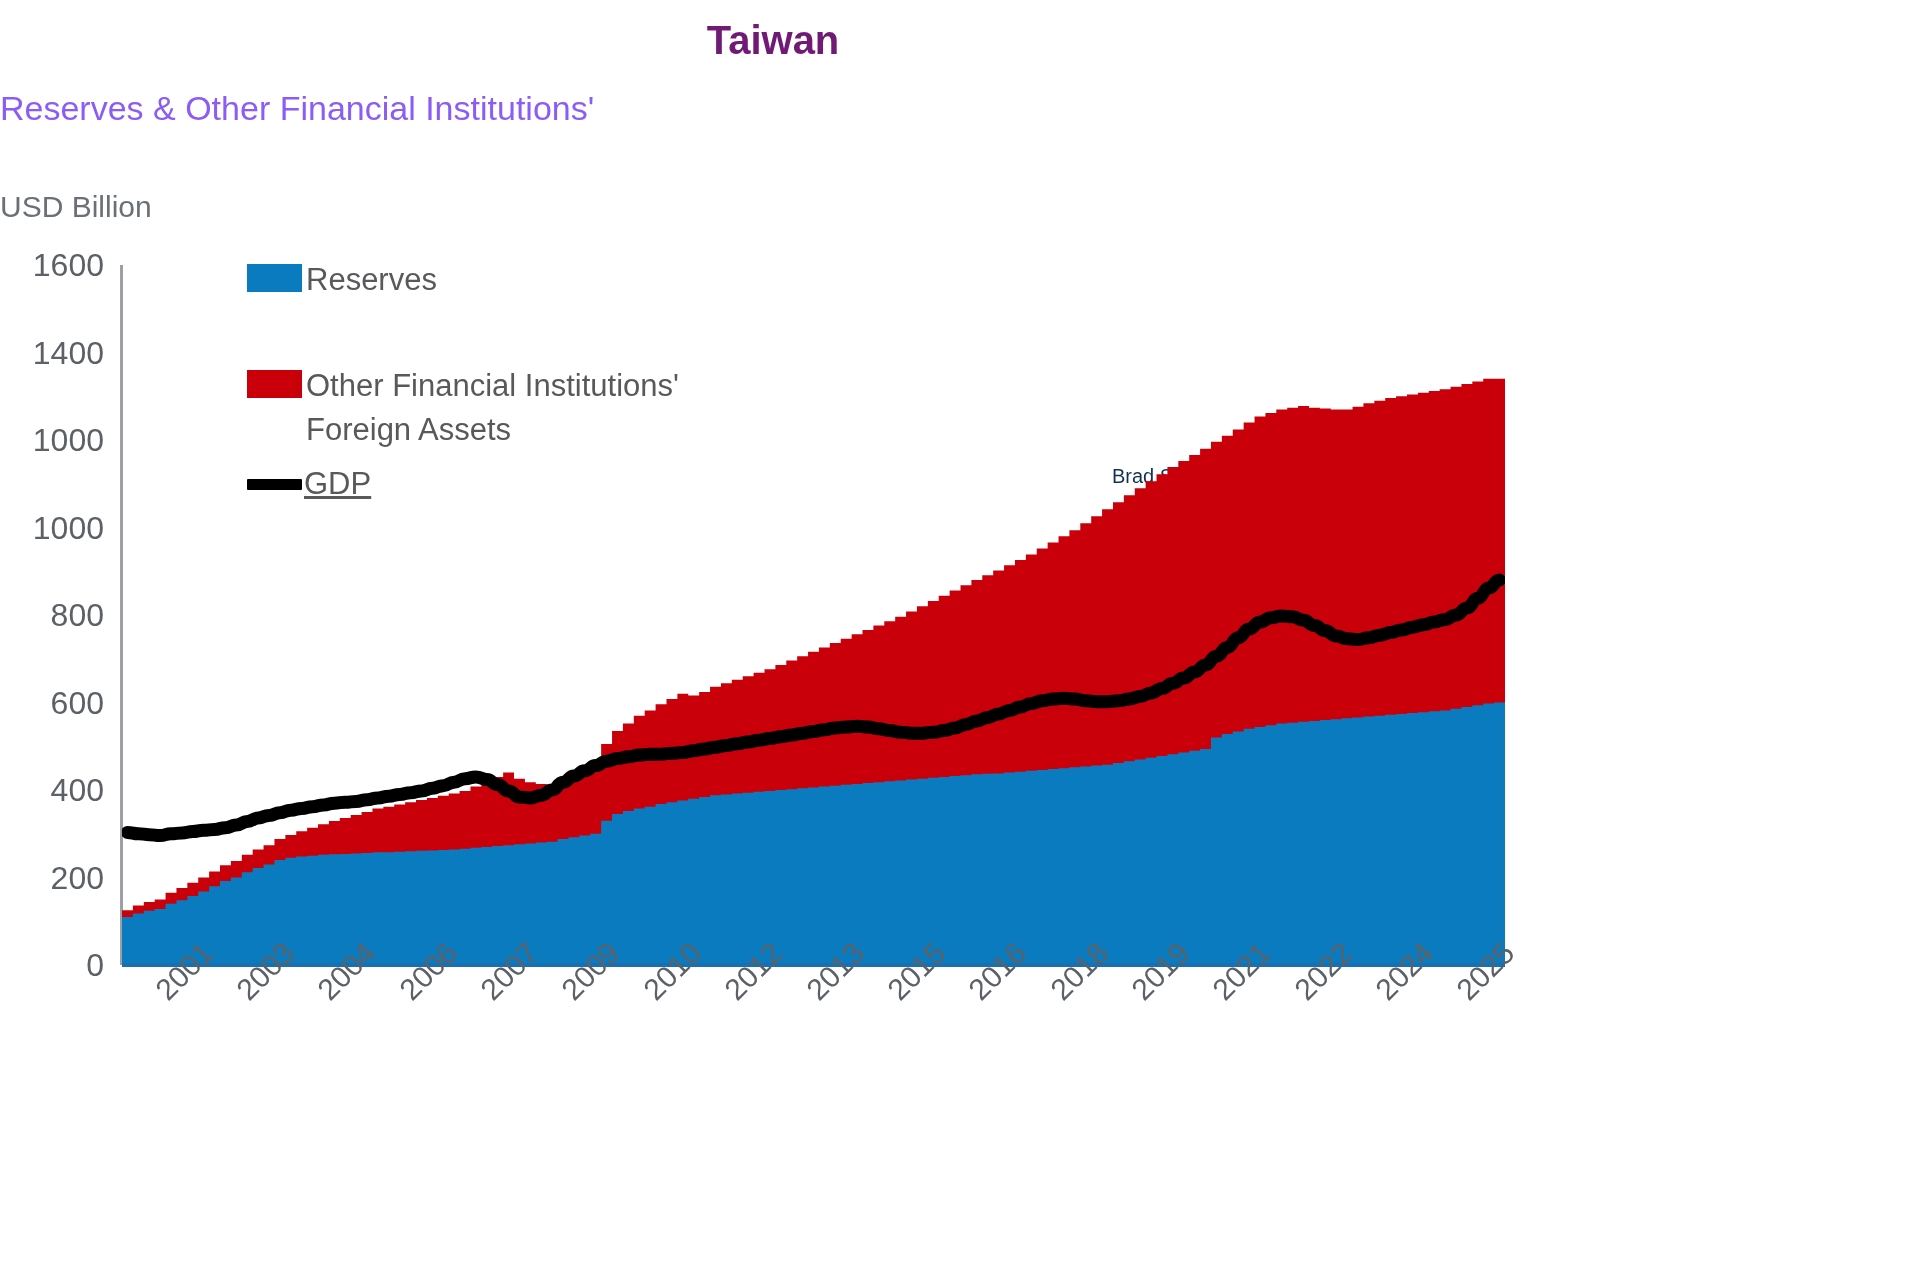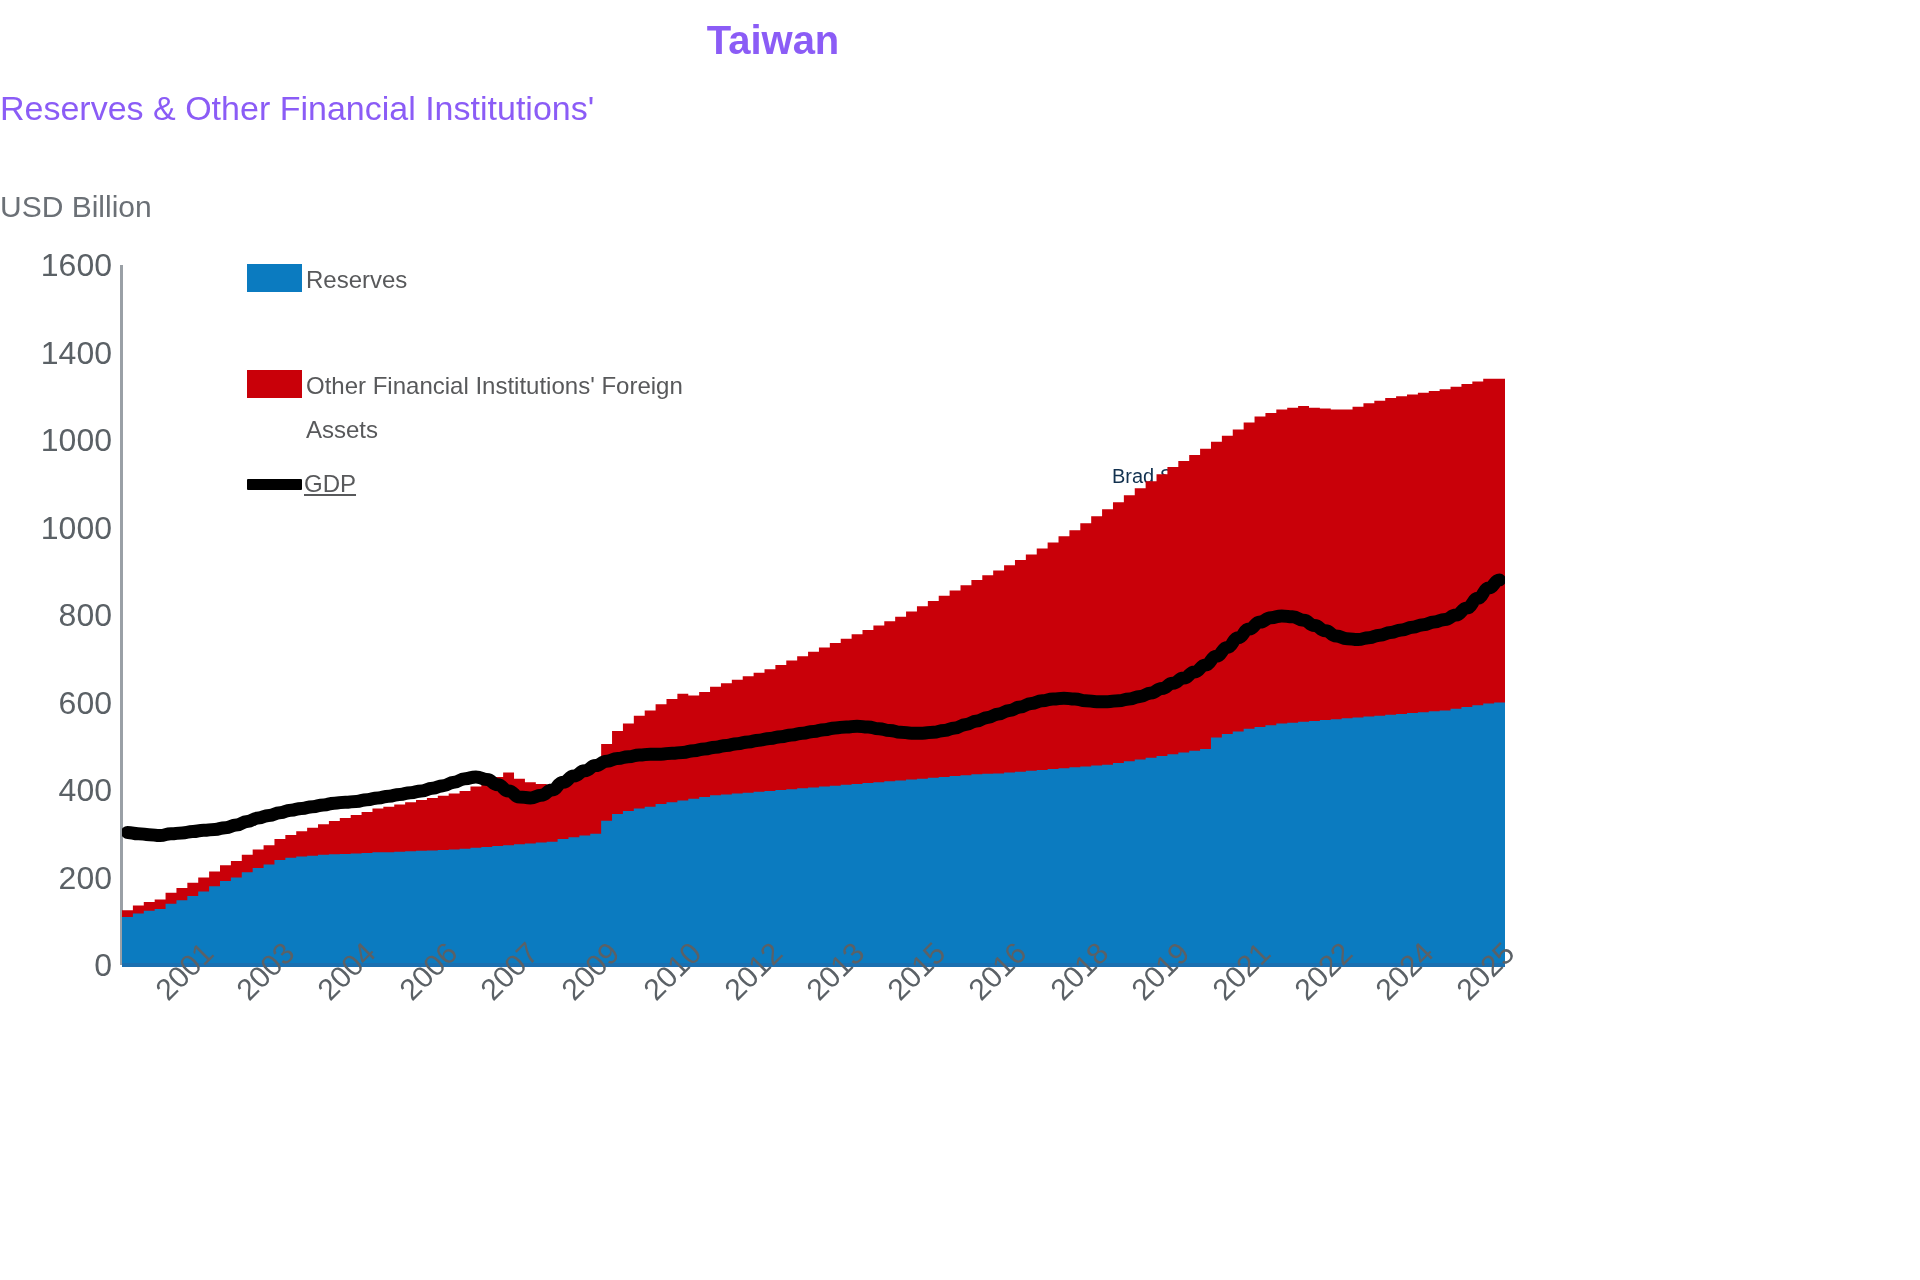--- a/index.html
+++ b/index.html
@@ -5,52 +5,52 @@
   html,body{margin:0;padding:0;}
   body{
     width:1920px;height:1280px;background:#ffffff;
     font-family:"Liberation Sans",sans-serif;
     overflow:hidden;position:relative;
   }
   #stage{position:absolute;left:0;top:0;width:1546px;height:1280px;}
 
   .title{
     position:absolute;left:0;top:18px;width:1546px;text-align:center;
-    font-size:40px;font-weight:bold;color:#8b5cf6;letter-spacing:0px;
+    font-size:40px;font-weight:bold;color:#701a75;letter-spacing:0px;
   }
   .subtitle{
     position:absolute;left:0;top:82px;width:1546px;text-align:left;
     font-size:34px;font-weight:normal;color:#8b5cf6;line-height:52px;
   }
   .units{
     position:absolute;left:0;top:190px;width:1546px;text-align:left;
     font-size:30px;color:#6b7076;
   }
 
   .legend{position:absolute;left:247px;top:258px;width:700px;}
   .legend-row{display:flex;align-items:flex-start;}
   .legend-row.r1{margin-bottom:62px;}
   .legend-row.r2{margin-bottom:10px;}
   .swatch{width:55px;height:28px;flex:0 0 auto;margin-top:6px;}
   .sw-blue{background:#0b7bc0;}
   .sw-red{background:#c90009;}
   .sw-line{width:55px;height:11px;background:#000000;flex:0 0 auto;margin-top:17px;border-radius:1px;}
   .legend-label{
-    font-size:24px;color:#58595b;line-height:44px;padding-left:4px;
+    font-size:31px;color:#58595b;line-height:44px;padding-left:4px;
   }
   .legend-label.gdp{padding-left:2px;text-decoration:underline;}
 
   .attrib{
     position:absolute;left:1112px;top:434px;
     font-size:20px;color:#12314f;line-height:28px;white-space:pre-line;
   }
 
   .ylabels{position:absolute;left:0;top:0;width:122px;height:1280px;}
   .ytick{
-    position:absolute;right:10px;transform:translateY(-50%);
+    position:absolute;right:18px;transform:translateY(-50%);
     font-size:32px;color:#5b6166;text-align:right;white-space:nowrap;
   }
 
   .plot{position:absolute;left:122px;top:265px;width:1383px;height:700px;}
   .plot svg{display:block;width:1383px;height:700px;}
 
   .axis-line{
     position:absolute;left:122px;top:963px;width:1383px;height:4px;background:#1a6fb0;
   }
   .axis-vert{

